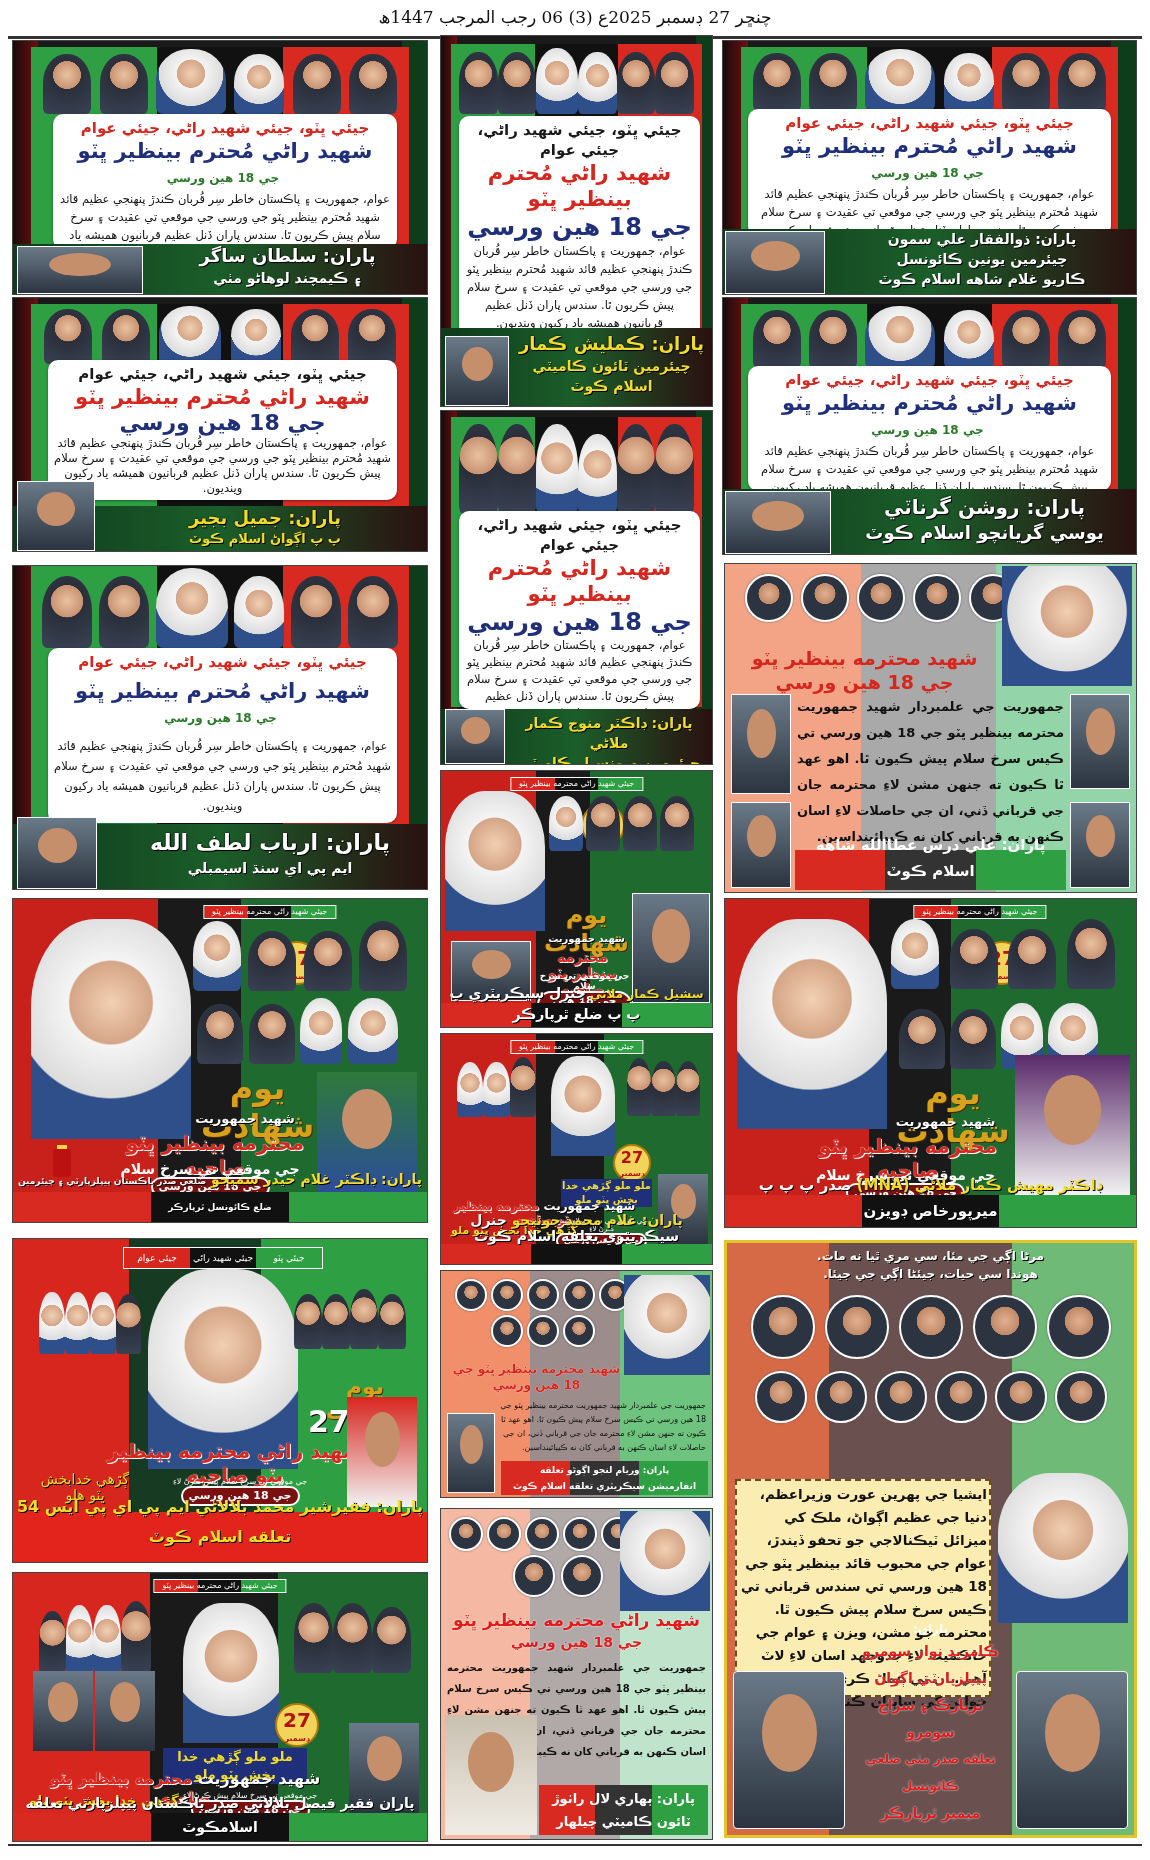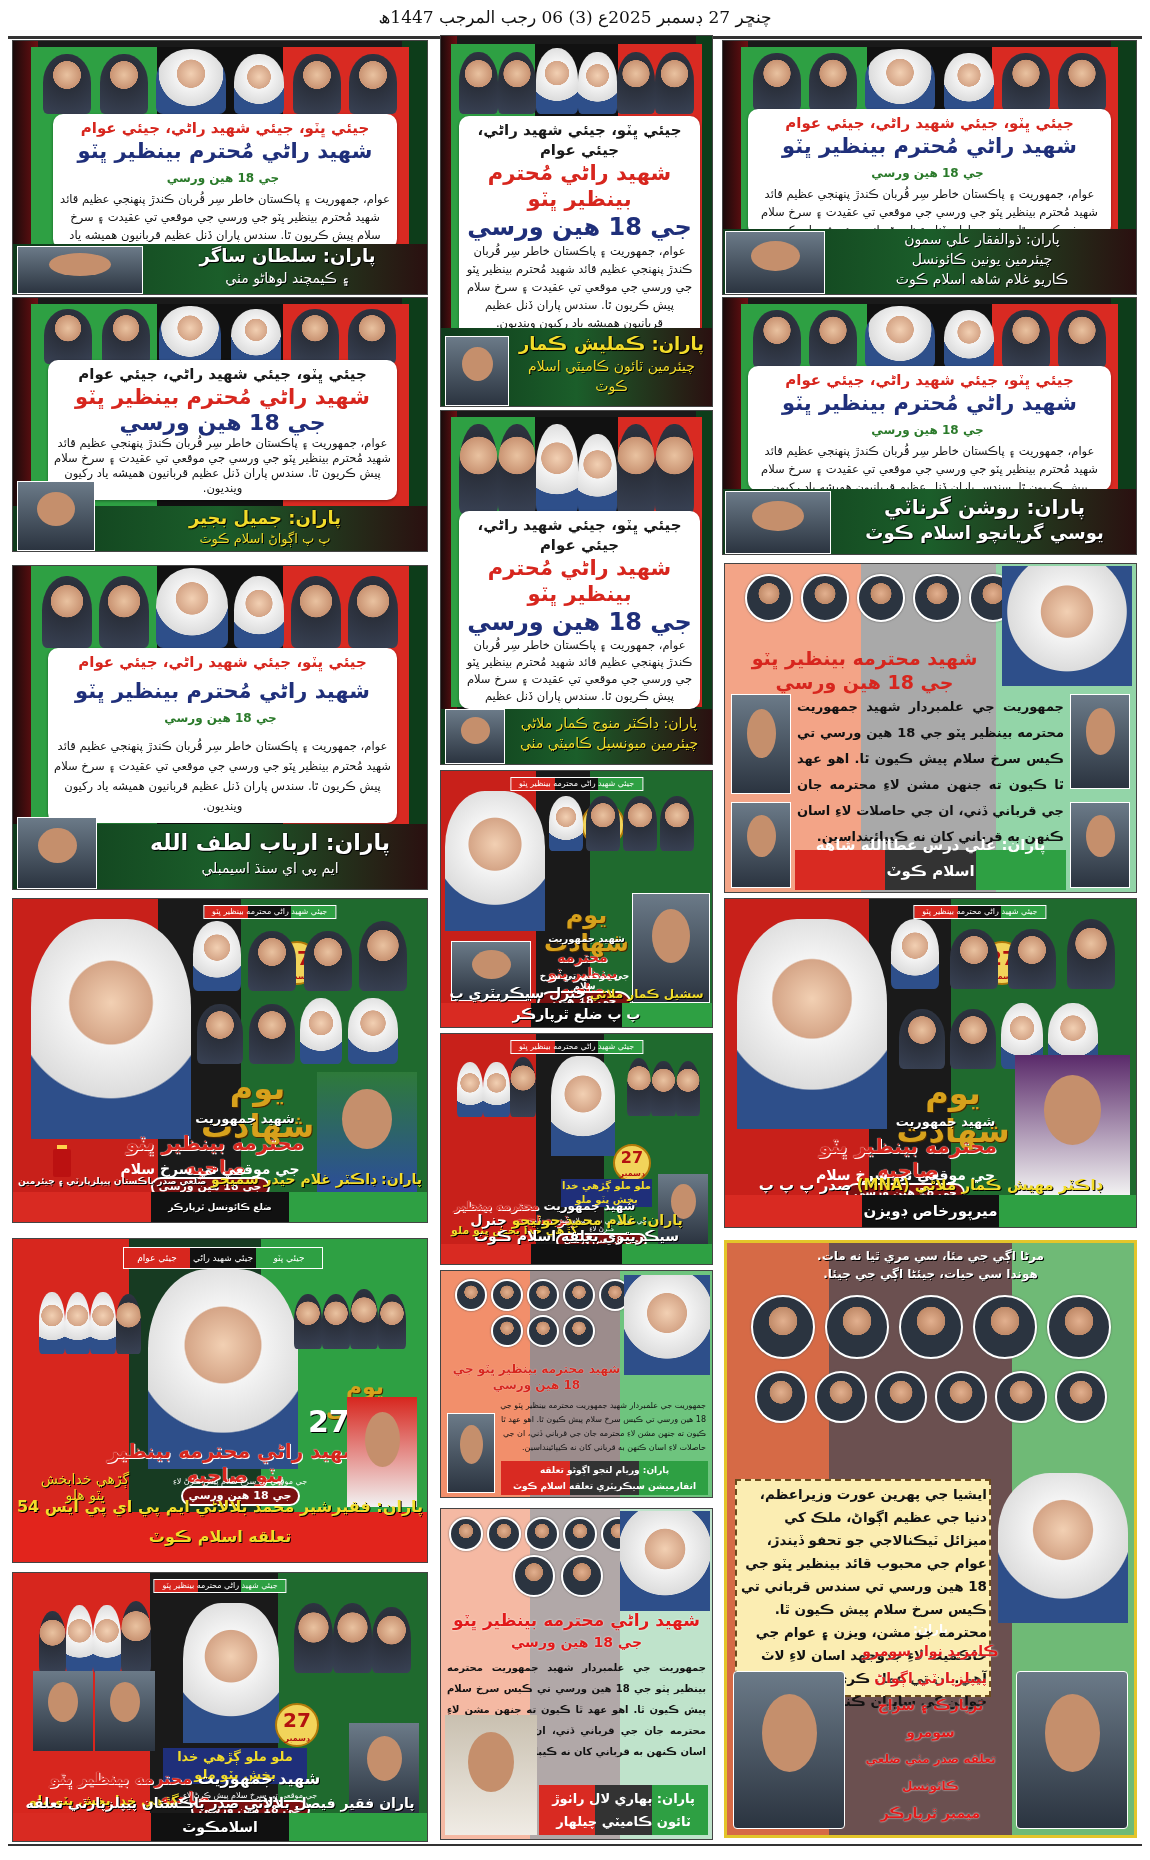--- a/index.html
+++ b/index.html
@@ -18,21 +18,21 @@
 .slogan{font-weight:bold;color:#d7261e;font-size:15px;line-height:20px}
 .slogan.dark{color:#1a1a1a}
 .title{font-weight:bold;color:#1f2f7a;font-size:21px;line-height:26px}
 .title.red{color:#d7261e;background:none}
 .anniv{font-weight:bold;color:#1f2f7a;font-size:24px;line-height:30px}
 .anniv-small{color:#2a7a2a;font-weight:bold;font-size:12px;line-height:12px;display:inline-block;vertical-align:middle;margin-right:4px}
 .body{font-size:11.5px;line-height:18px;color:#111}
 .sponsor{position:absolute;left:0;right:0;bottom:0;background:linear-gradient(90deg,#0f3a1b,#1b5e2a 50%,#2a1010);color:#fff;text-align:center}
 .sponsor .name{font-weight:bold;color:#fff;font-size:18px;line-height:24px;text-shadow:0 0 2px #000,1px 1px 0 #000}
 .sponsor .name.yellow{color:#f2dc2a}
-.sponsor .desig{font-weight:normal;font-size:14px;line-height:20px;color:#fff;text-shadow:1px 1px 0 #000}
+.sponsor .desig{font-weight:bold;font-size:14px;line-height:20px;color:#fff;text-shadow:1px 1px 0 #000}
 .sponsor .desig.yellow{color:#f2dc2a}
 .photo{position:absolute;bottom:0;background:linear-gradient(180deg,#6b7a88,#2b3440);border:1px solid #fff}
 .photo::after{content:"";position:absolute;left:25%;top:14%;width:50%;height:50%;border-radius:50%;background:#c58f6c}
 .tribanner{position:absolute;left:0;right:0;bottom:0;display:flex;direction:rtl}
 .tribanner div{flex:1}
 .banner-text{position:absolute;left:0;right:0;bottom:0;text-align:center;font-weight:bold;color:#f2dc2a;text-shadow:1px 1px 0 #000}
 .topchip{position:absolute;left:50%;transform:translateX(-50%);top:6px;background:linear-gradient(90deg,#d7261e 0 33%,#111 33% 66%,#2ea043 66%);color:#fff;font-size:8px;line-height:12px;padding:0 8px;border:1px solid #fff;white-space:nowrap}
 .youm{font-weight:bold;color:#d7a11c;text-shadow:1px 1px 0 #4a2a00}
 .shaheed{font-weight:bold;color:#fff;text-shadow:1px 1px 0 #000}
 .mohtarma{font-weight:bold;color:#d7261e;text-shadow:0 0 1px #fff,1px 1px 0 #fff}

